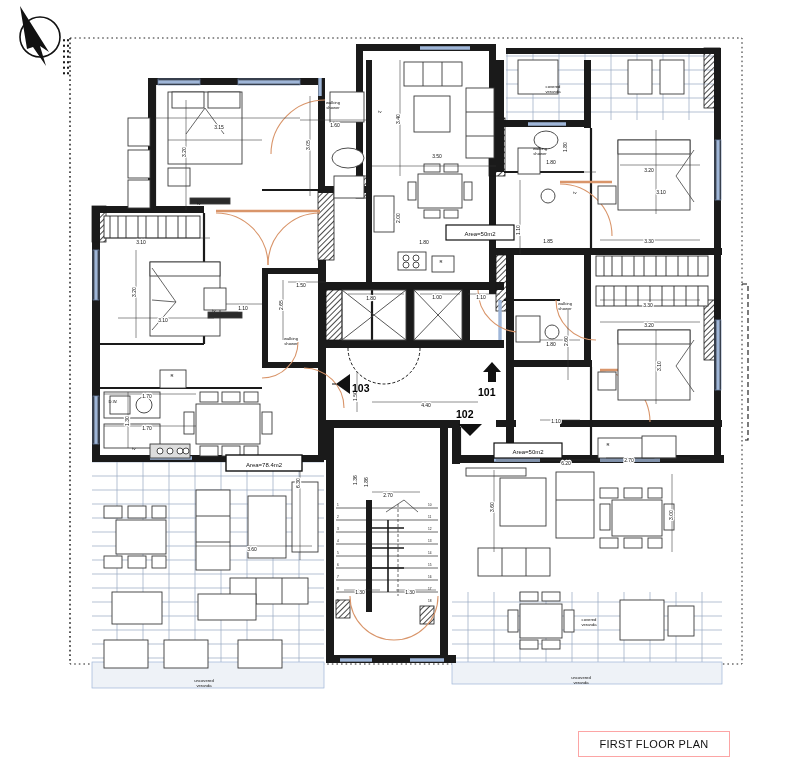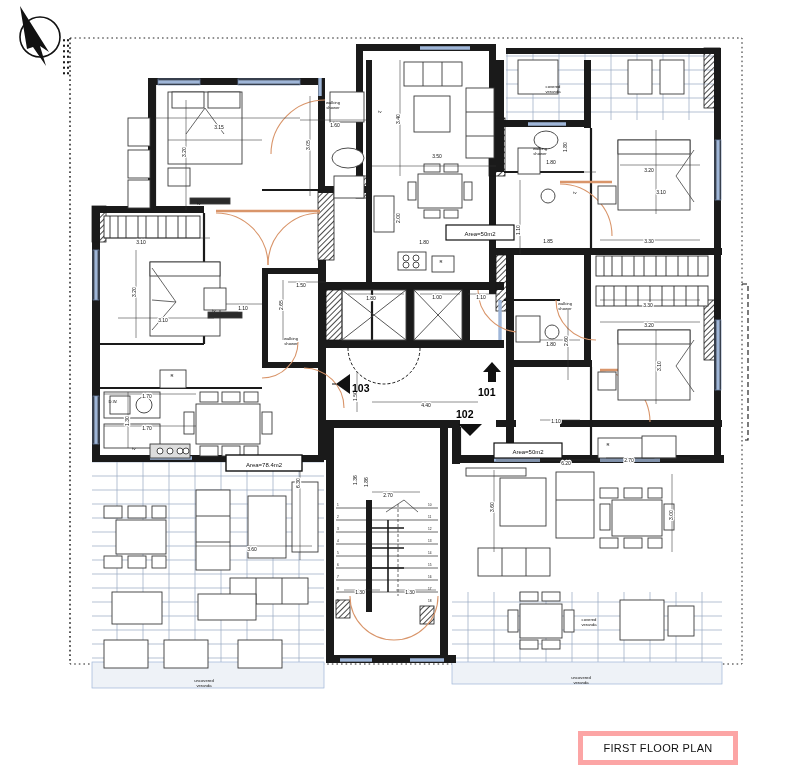--- a/index.html
+++ b/index.html
@@ -12,21 +12,21 @@
   #sheet{position:absolute;inset:0;text-decoration:underline;}
   svg{display:block;}
   .dimtxt{font-family:"Liberation Sans",sans-serif;fill:#111;}
   .tiny{font-size:4.2px;}
   .xtiny{font-size:3.2px;}
   .lbl{font-size:5px;}
   .unitnum{font-size:10.5px;font-weight:bold;fill:#000;}
   .areabox{font-size:6px;}
   #titleblock{
     position:absolute;left:578px;top:731px;width:150px;height:24px;
-    border:5px solid #fca5a5;background:#fff;
+    border:1px solid #fca5a5;background:#fff;
     display:flex;align-items:center;justify-content:center;
   }
   #titleblock span{font-size:11px;letter-spacing:.3px;color:#111;}
 </style>
 </head>
 <body>
 
 <div id="sheet">
 
 <svg width="800" height="774" viewBox="0 0 800 774">

